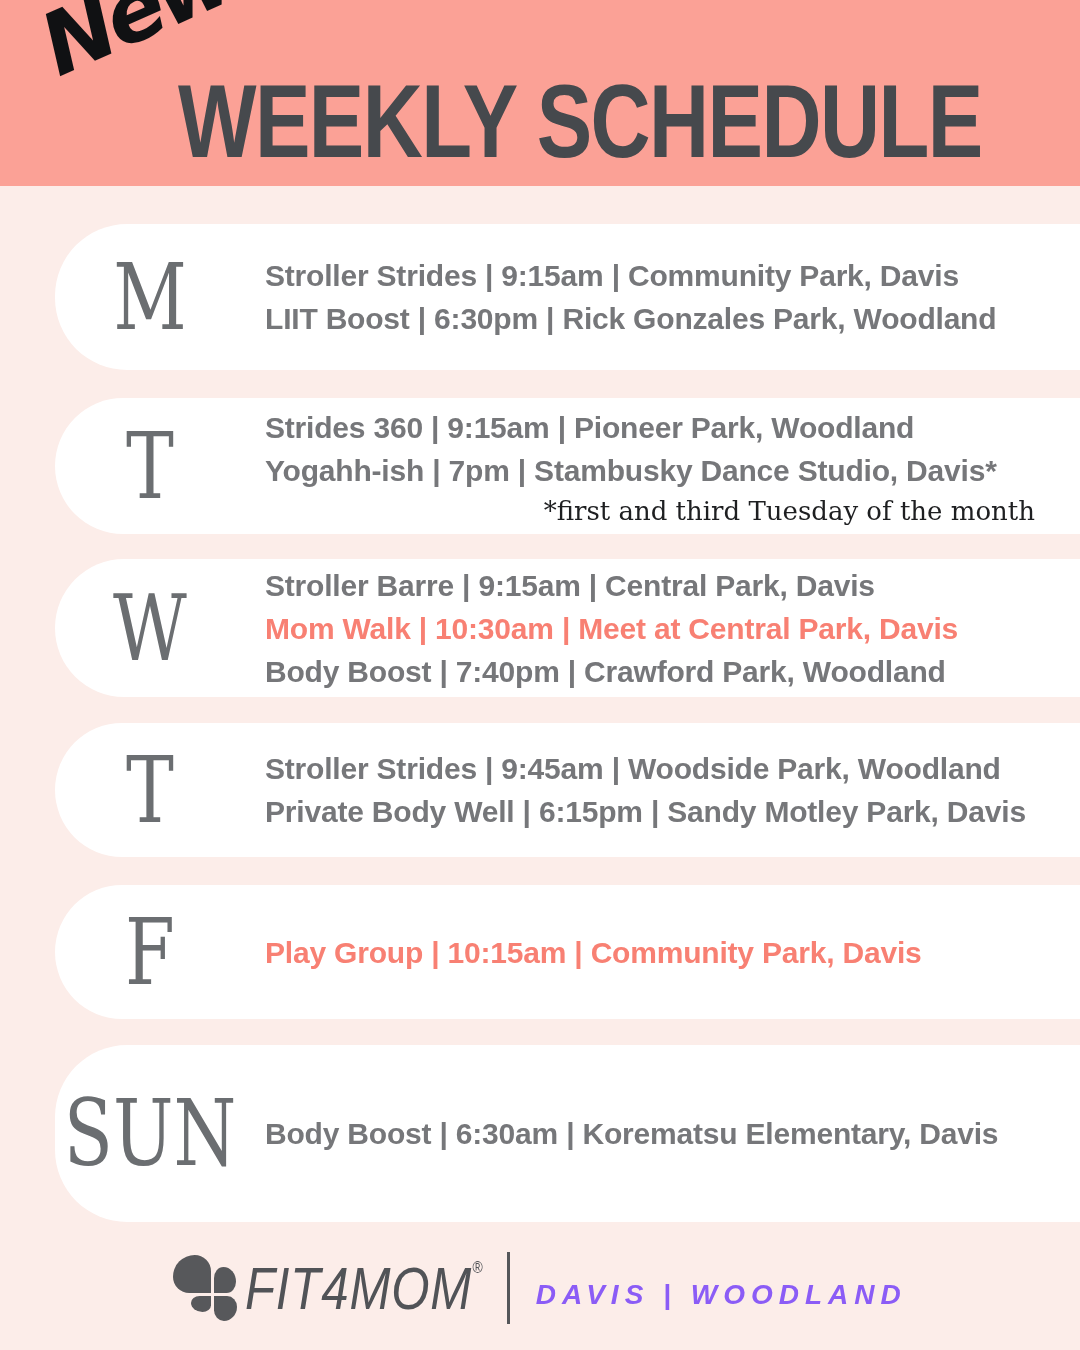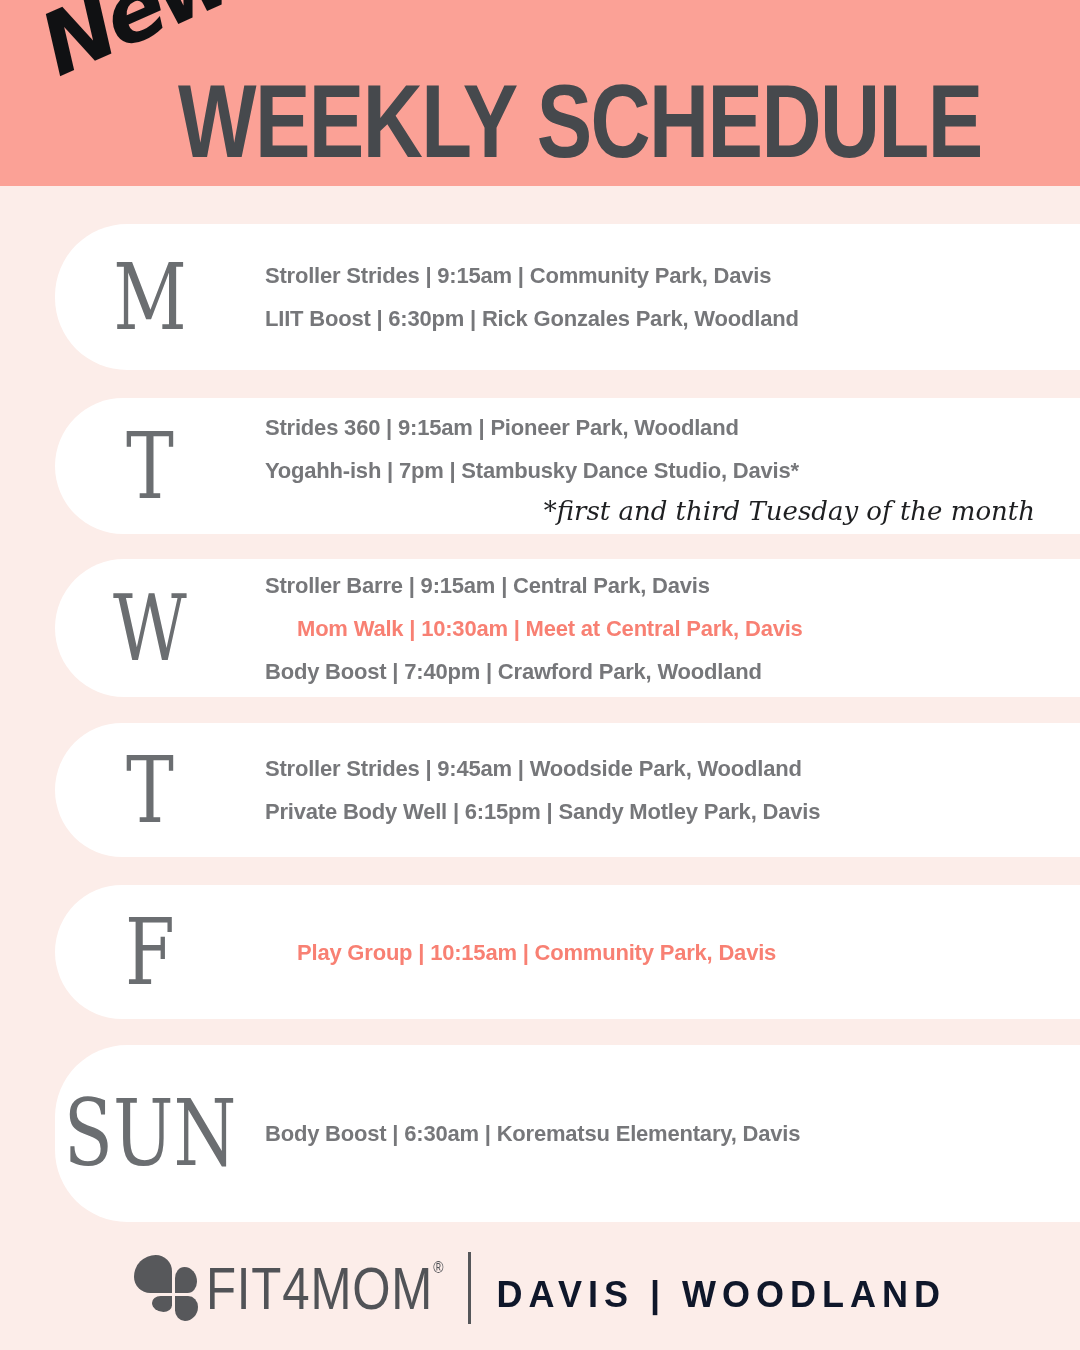--- a/index.html
+++ b/index.html
@@ -50,53 +50,53 @@
     font-family:"DejaVu Serif",serif;
     font-size:92px;color:#6B6E71;
     transform:scaleX(0.78);transform-origin:center;
     white-space:nowrap;
   }
   .content{
     margin-left:210px;padding-right:45px;
     display:flex;flex-direction:column;justify-content:center;
   }
   .line{
-    font-size:22px;font-weight:bold;line-height:43px;
+    font-size:30px;font-weight:bold;line-height:43px;
     color:#76777A;letter-spacing:-0.2px;white-space:nowrap;
   }
-  .line.accent{color:#F88073;margin-left:32px;}
+  .line.accent{color:#F88073;}
   .note{
-    font-family:"DejaVu Serif",serif;font-style:italic;
+    font-family:"DejaVu Serif",serif;
     font-size:26px;line-height:32px;color:#1E1F21;
     text-align:right;margin-top:3px;
   }
   
   .footer{
     position:absolute;left:0;top:1246px;width:1080px;height:84px;
-    display:flex;align-items:center;justify-content:center;
+    display:flex;align-items:center;justify-content:center;font-style:italic;
   }
   .flower{position:relative;width:64px;height:66px;flex:0 0 auto;}
   .petal{position:absolute;background:#57585B;}
   .petal-tl{left:0;top:0;width:38px;height:38px;border-radius:60% 45% 0 45%;}
   .petal-tr{left:41px;top:12px;width:22px;height:26px;border-radius:45% 60% 45% 0;}
   .petal-bl{left:18px;top:41px;width:20px;height:16px;border-radius:45% 0 45% 60%;}
   .petal-br{left:41px;top:41px;width:23px;height:25px;border-radius:0 45% 60% 45%;}
   .brand{
     margin-left:8px;
     font-size:60px;color:#515357;letter-spacing:1px;
     transform:scaleX(0.82);transform-origin:left center;
     white-space:nowrap;
   }
   .registered{font-size:17px;vertical-align:36px;letter-spacing:0;}
   .footer-divider{
     width:3px;height:72px;background:#55575A;
     margin:0 26px 0 -28px;flex:0 0 auto;
   }
   .location{
-    font-size:36px;font-weight:bold;color:#0f172a;
+    font-size:28px;font-weight:bold;color:#8b5cf6;
     letter-spacing:6px;white-space:nowrap;margin-top:13px;
   }
 </style>
 </head>
 <body>
 
 <div id="canvas">
 
   <div class="header">
     <div class="new-badge">New!</div>

